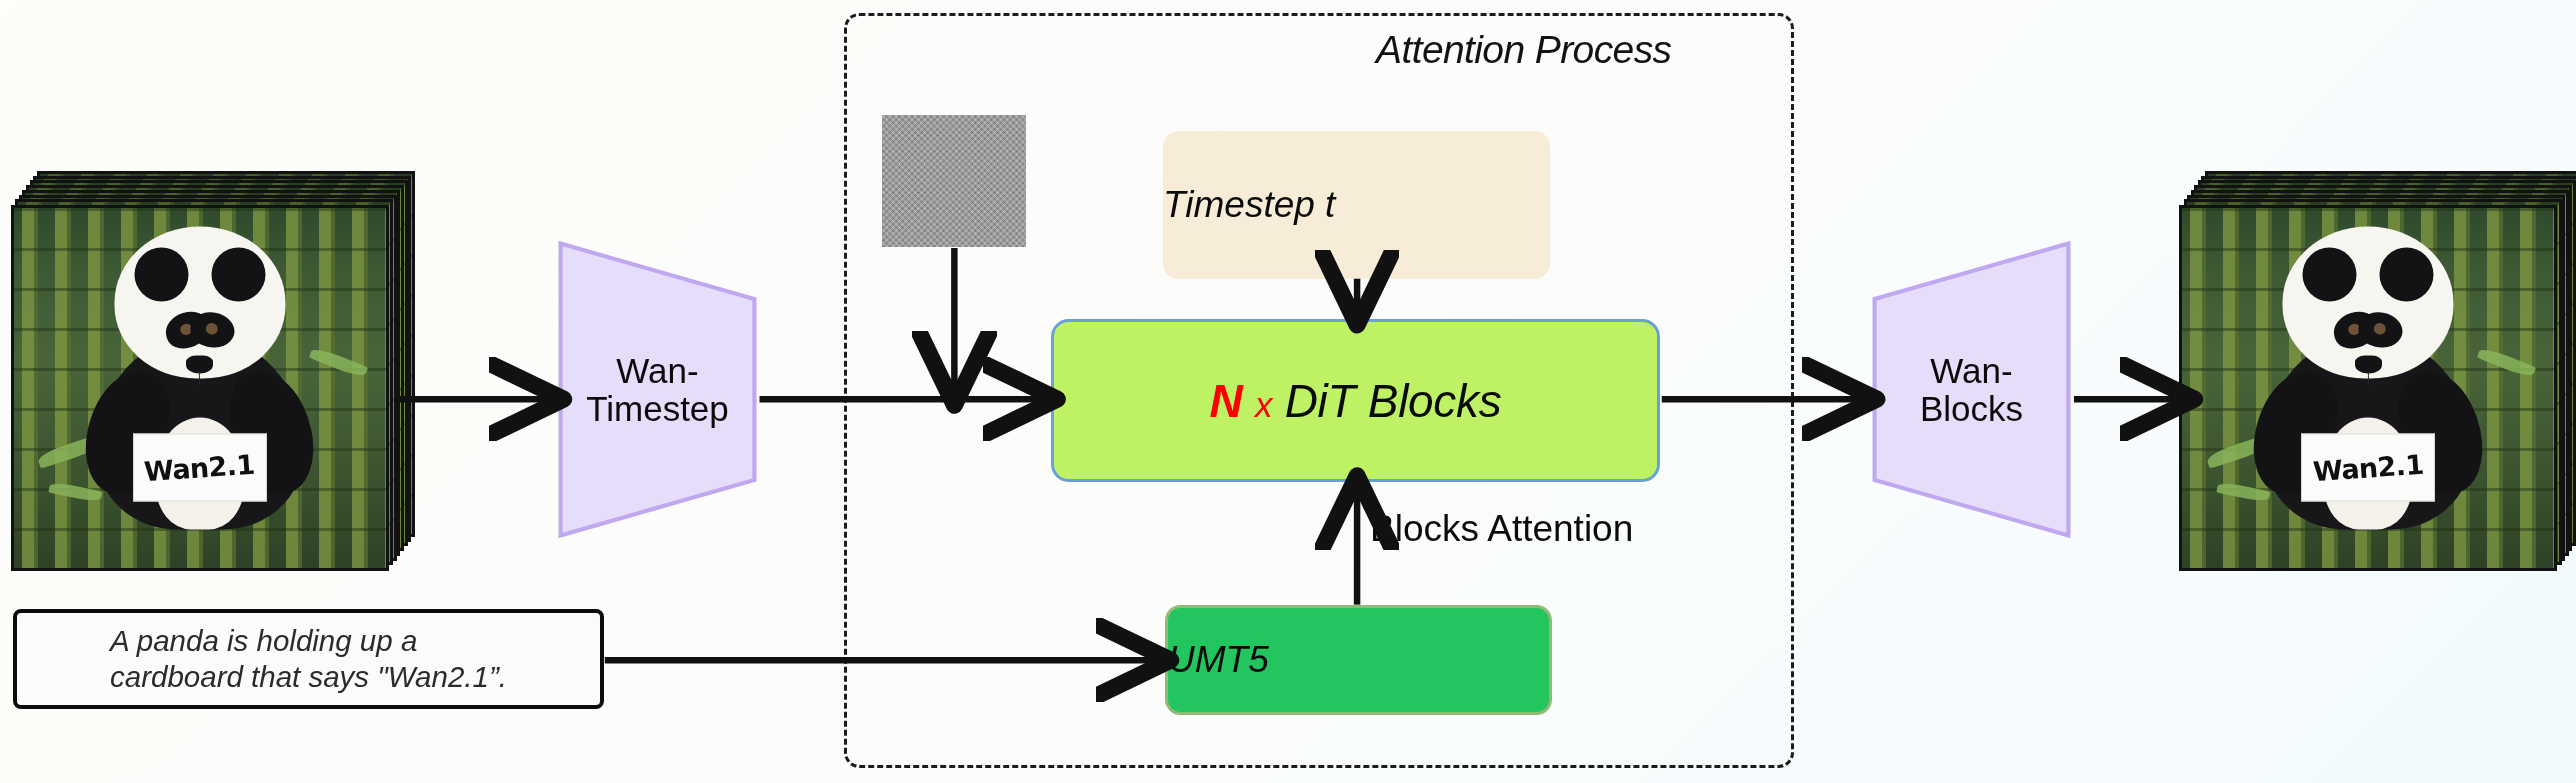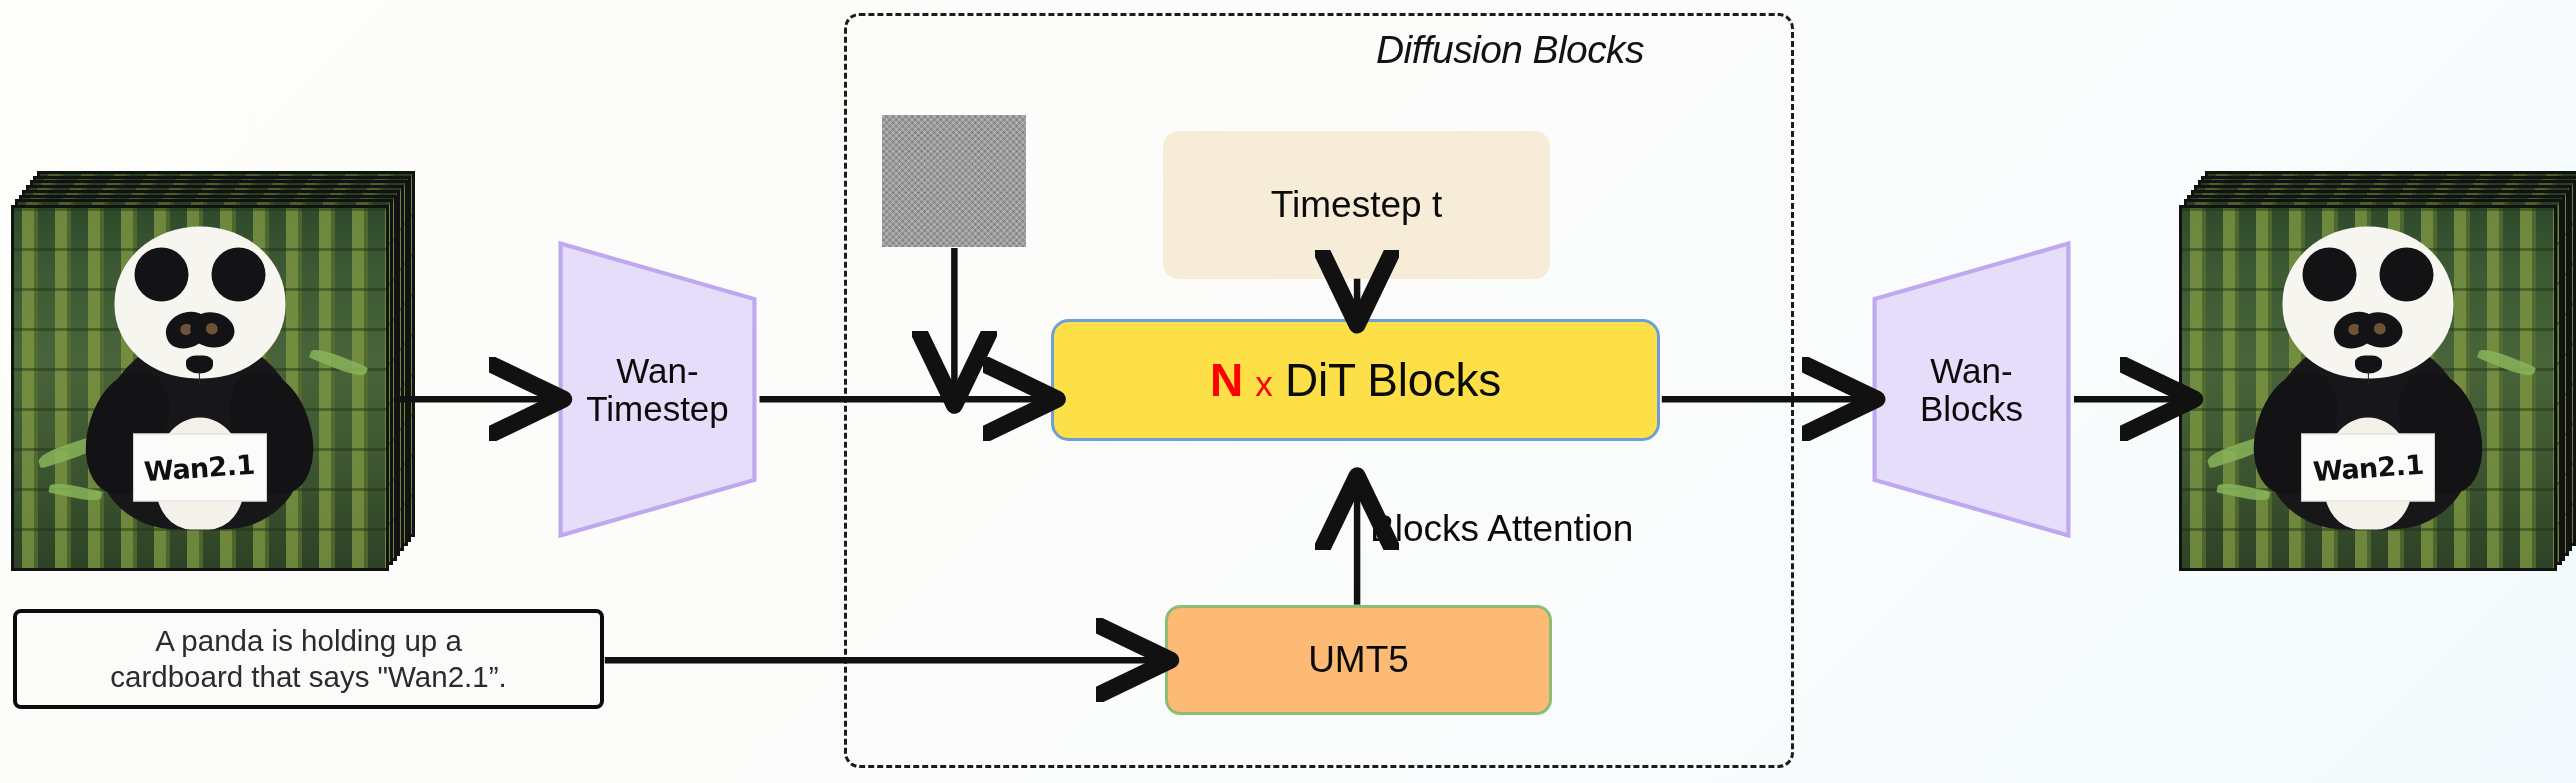--- a/index.html
+++ b/index.html
@@ -5,21 +5,21 @@
   html,body{margin:0;padding:0;}
   body{
     width:2576px;height:783px;overflow:hidden;
     font-family:"Liberation Sans", sans-serif;
     background:linear-gradient(135deg,#fdfdfa 0%,#fcfcfa 38%,#f9fcfd 72%,#f2fafd 100%);
   }
   #stage{position:relative;width:2576px;height:783px;}
 
   
   .abs{position:absolute;}
-  .ctr{display:flex;align-items:center;justify-content:center;text-align:center;}
+  .ctr{display:flex;align-items:center;justify-content:center;text-align:left;font-style:italic;}
 
   
   .diffusion-region{
     left:844px;top:13px;width:950px;height:755px;
     border:3px dashed #1c1c1c;border-radius:15.4px;
     box-sizing:border-box;
   }
   .diffusion-label{
     left:1376px;top:28px;width:413px;
     font-size:39px;font-style:italic;color:#121212;
@@ -89,36 +89,36 @@
     position:absolute;inset:0;display:flex;flex-direction:column;
     align-items:center;justify-content:center;
     font-size:35px;color:#0b0b0b;line-height:1.08;
   }
 
   
   .rbox{box-sizing:border-box;border-radius:15.4px;}
   .rbox .lbl{width:100%;}
 
   .box-dit{
-    left:1051px;top:319px;width:609px;height:122px;
-    background:#fde047;border:3.5px solid #6aa0d6;border-radius:17.7px;
+    left:1051px;top:319px;width:609px;height:163px;
+    background:#bef264;border:3.5px solid #6aa0d6;border-radius:17.7px;
   }
   .dit-text{font-size:46px;color:#0b0b0b;white-space:nowrap;letter-spacing:-0.3px;}
   .dit-n{color:#ff0000;font-weight:700;}
   .dit-x{color:#ff0000;font-size:35px;font-weight:400;}
 
   .box-timestep{
     left:1163px;top:131px;width:387px;height:148px;
     background:#f7ecd7;border:0;border-radius:15.4px;
   }
   .timestep-text{font-size:37px;color:#0b0b0b;white-space:nowrap;}
 
   .box-umt5{
     left:1165px;top:605px;width:387px;height:110px;
-    background:#fdba74;border:3px solid #8fbc72;border-radius:15.4px;
+    background:#22c55e;border:3px solid #8fbc72;border-radius:15.4px;
   }
   .umt5-text{font-size:37px;color:#0b0b0b;white-space:nowrap;}
 
   .box-prompt{
     left:13px;top:609px;width:591px;height:100px;
     background:#fbfbf9;border:4.1px solid #0c0c0c;border-radius:8px;
   }
   .prompt-text{font-size:29.5px;color:#2b2b2b;line-height:1.22;padding:0 16.5px;}
 
   .cross-label{
@@ -140,21 +140,21 @@
 
   
   #arrows{position:absolute;left:0;top:0;width:2576px;height:783px;pointer-events:none;}
 </style>
 </head>
 <body>
 
 <div id="stage">
 
   <div class="abs diffusion-region"></div>
-  <div class="abs diffusion-label">Diffusion Blocks</div>
+  <div class="abs diffusion-label">Attention Process</div>
 
   <div class="abs stack" style="left:10.6px;top:171px;">
     <div class="frame" style="left:26px;top:0px;">
         <div class="panda-img" style="position:absolute;inset:0;">
           <div class="bamboo"></div>
           <div class="bamboo2"></div>
         </div>
       </div>
     <div class="frame" style="left:22.4px;top:4.7px;">
         <div class="panda-img" style="position:absolute;inset:0;">

